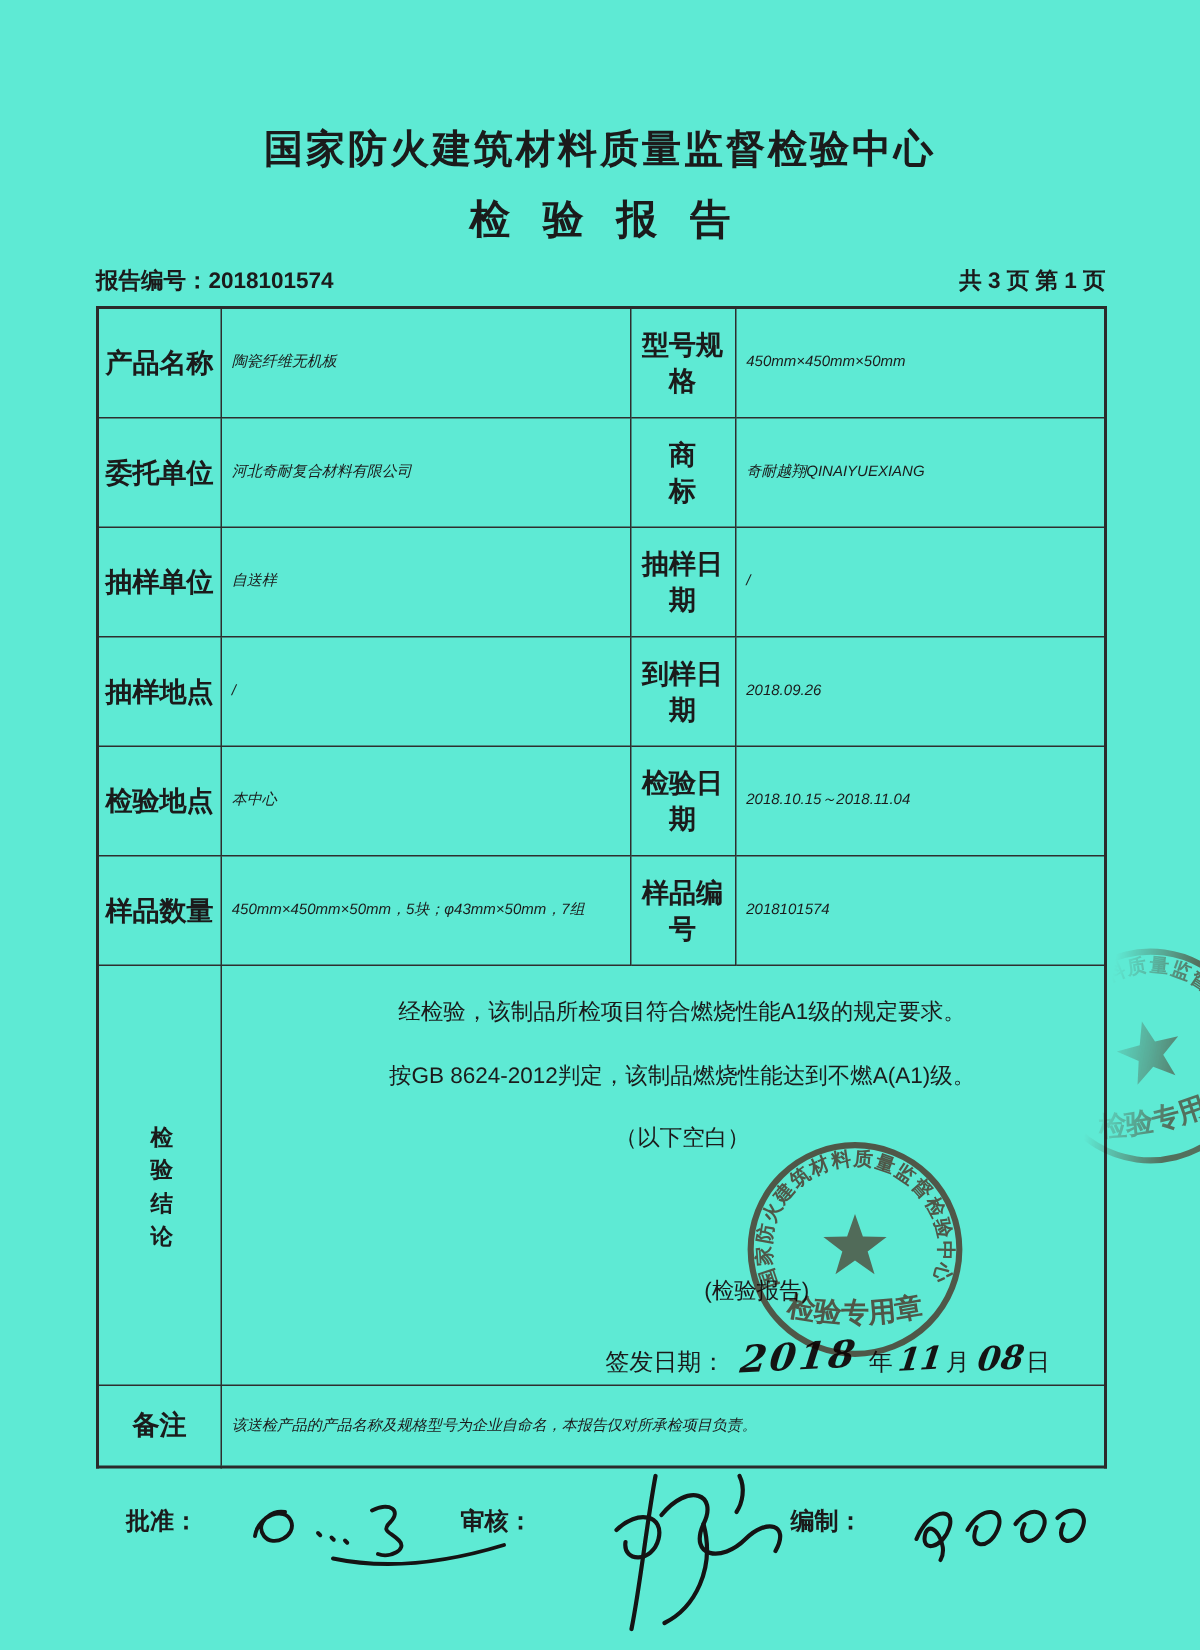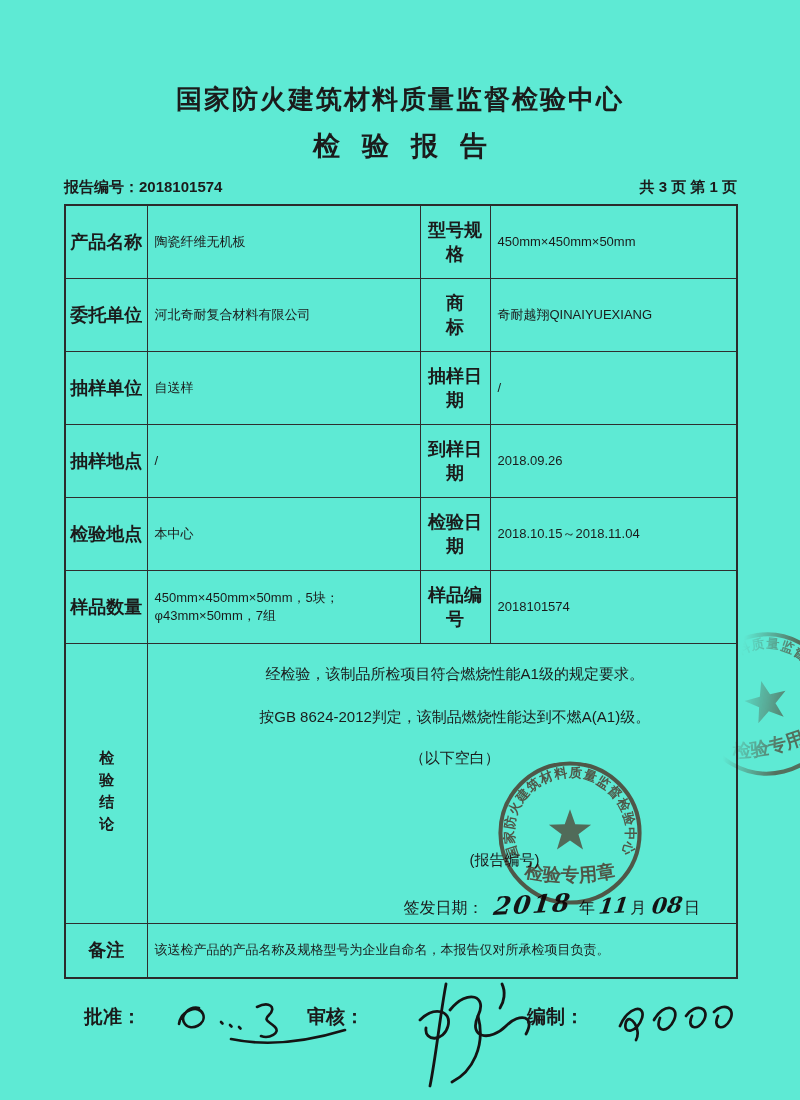--- a/index.html
+++ b/index.html
@@ -35,21 +35,21 @@
     border:2.5px solid #2b2b2b;
   }
   .report-table td{
     border:1.6px solid #2e2e2e;
     overflow:hidden;
   }
   td.lab{
     text-align:center;font-weight:bold;font-size:18px;padding:12px 3px;
   }
   td.val{
-    font-size:13px;font-weight:500;padding:1px 7px;line-height:1.35;
+    font-size:10px;font-weight:500;padding:1px 7px;line-height:1.35;font-style:italic;
   }
   tr.h40{height:40px;} tr.h38{height:38px;} tr.h46{height:46px;}
   tr.h58{height:58px;} tr.h44{height:44px;} tr.h280{height:280px;} tr.h66{height:54px;}
   
   .concl-lab{
     text-align:center;font-weight:bold;font-size:15px;vertical-align:middle;
   }
   .concl-lab span{
     writing-mode:vertical-rl;text-orientation:upright;
     letter-spacing:22px;display:inline-block;
@@ -84,21 +84,21 @@
   }
   .stamp-edge{
     left:693px;top:630px;width:148px;height:148px;
     color:#d9584c;opacity:.8;
     -webkit-mask-image:linear-gradient(100deg,transparent 30%,rgba(0,0,0,.6) 50%,#000 62%);
     mask-image:linear-gradient(100deg,transparent 30%,rgba(0,0,0,.6) 50%,#000 62%);
   }
   
   .sig-group{
     position:absolute;display:flex;align-items:flex-start;
-    font-size:19px;font-weight:bold;white-space:nowrap;gap:24px;
+    font-size:16px;font-weight:bold;white-space:nowrap;gap:24px;
   }
   .sg1{left:84px;top:1004px;}
   .sg2{left:307px;top:1004px;justify-content:flex-end;}
   .sg3{left:527px;top:1004px;text-align:center;}
   .sig-svg{stroke:#141414;fill:none;stroke-linecap:round;stroke-linejoin:round;}
 </style>
 </head>
 <body>
 
 <div class="page">
@@ -157,21 +157,21 @@
       <td class="val">2018101574</td>
     </tr>
     <tr class="h280">
       <td class="concl-lab">
         <span>检验结论</span>
       </td>
       <td class="concl-cell" colspan="3">
         <p class="concl-p p1">经检验，该制品所检项目符合燃烧性能A1级的规定要求。</p>
         <p class="concl-p p2">按GB 8624-2012判定，该制品燃烧性能达到不燃A(A1)级。</p>
         <p class="concl-p p3">（以下空白）</p>
-        <div class="seal-note">(报告编号)</div>
+        <div class="seal-note">(检验报告)</div>
         <div class="issue-line">
           <span>签发日期：</span><span class="hw hw-y">2018</span><span>年</span><span class="hw hw-m">11</span><span>月</span><span class="hw hw-d">08</span><span>日</span>
         </div>
       </td>
     </tr>
     <tr class="h66">
       <td class="lab">备注</td>
       <td class="val" colspan="3">该送检产品的产品名称及规格型号为企业自命名，本报告仅对所承检项目负责。</td>
     </tr>
   </tbody>

